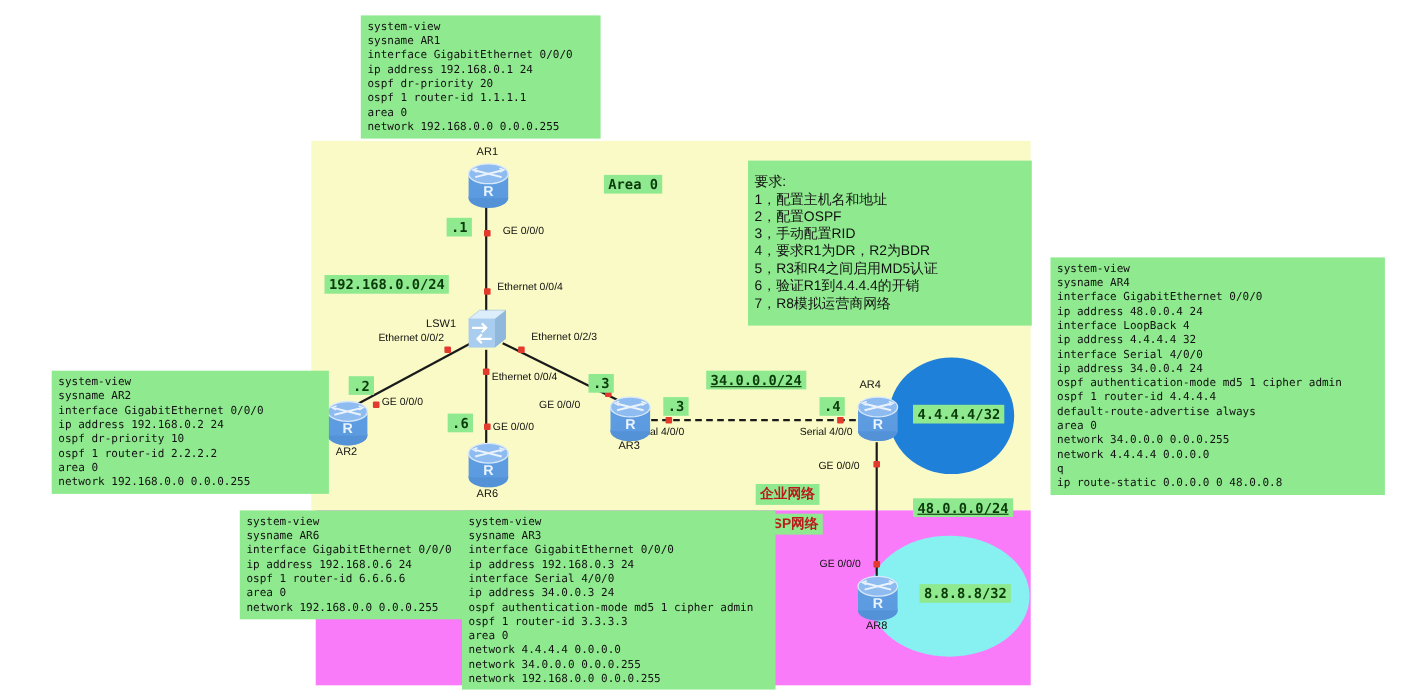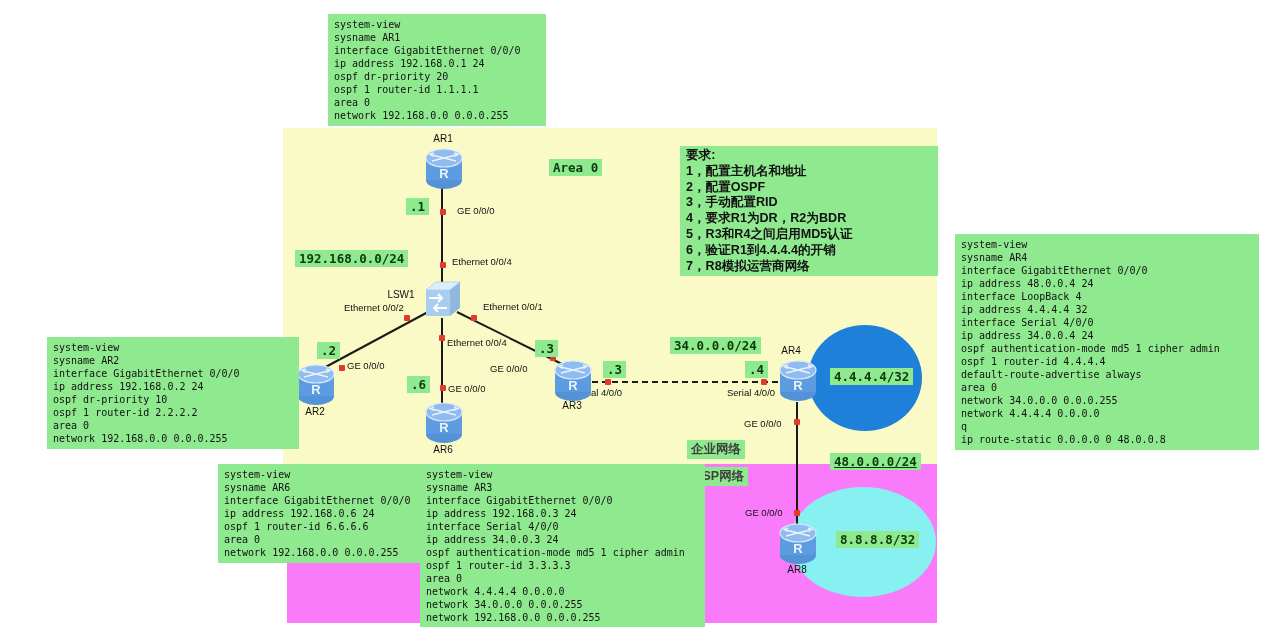--- a/index.html
+++ b/index.html
@@ -14,28 +14,28 @@
   .ellipse{position:absolute;border-radius:50%;z-index:2;}
   #ellipse-lb4{left:808px;top:325px;width:114px;height:106px;background:var(--blue);}
   #ellipse-lb8{left:790px;top:487px;width:146px;height:110px;background:var(--cyan);}
   #wires{position:absolute;left:0;top:0;z-index:3;}
   .dot{position:absolute;width:6px;height:6px;background:var(--red);z-index:4;border-radius:1px;}
   .portlbl{position:absolute;font-size:9.5px;color:#101010;white-space:nowrap;z-index:5;}
   .devlbl{position:absolute;font-size:10px;color:#101010;white-space:nowrap;z-index:6;transform:translateX(-50%);}
   .dev{position:absolute;z-index:6;}
   .netlbl{position:absolute;background:var(--green);color:#0B3A0B;
           font:bold 12.5px "DejaVu Sans Mono",monospace;padding:1px 4px;z-index:6;white-space:nowrap;}
-  .cjk{font-family:"Liberation Sans",sans-serif;font-weight:bold;font-size:12.5px;color:#404040;}
+  .cjk{font-family:"Liberation Sans",sans-serif;font-weight:bold;font-size:12.5px;color:#b91c1c;}
   #lbl-area0{left:549px;top:159px;}
   #lbl-enterprise{left:687px;top:440px;}
   #lbl-isp{left:695px;top:467px;}
   .cfg{position:absolute;background:var(--green);color:#111;
        font:10px/13px "DejaVu Sans Mono",monospace;padding:4px 6px;white-space:pre;z-index:7;}
   .req{position:absolute;background:var(--green);color:#111;z-index:7;
-       font-size:12.6px;line-height:15.8px;padding:2px 6px;font-weight:bold;white-space:nowrap;}
+       font-size:12.6px;line-height:15.8px;padding:12px 6px;font-weight:normal;white-space:nowrap;}
 </style>
 </head>
 <body>
 
 <div id="scene">
   <div class="region" id="region-enterprise"></div>
   <div class="region" id="region-isp"></div>
 
   <div class="ellipse" id="ellipse-lb4"></div>
   <div class="ellipse" id="ellipse-lb8"></div>
@@ -128,31 +128,31 @@
         <polygon points="6,10 16,2 40,2 30,10" fill="#DCEEFB" stroke="#9CC2E0" stroke-width="0.6"></polygon>
         <polygon points="30,10 40,2 40,28 30,36" fill="#8FB8DC"></polygon>
         <rect x="6" y="10" width="24" height="26" fill="#A8CDEE"></rect>
         <path d="M9 18 h13 m-4 -4 l4 4 l-4 4" stroke="#FFFFFF" stroke-width="2" fill="none"></path>
         <path d="M27 28 h-13 m4 -4 l-4 4 l4 4" stroke="#FFFFFF" stroke-width="2" fill="none"></path>
       </svg></div>
     <div class="devlbl" style="left: 401px; top: 289px;">LSW1</div>
     <div class="portlbl" style="left: 457px; top: 205px;">GE 0/0/0</div>
     <div class="portlbl" style="left: 452px; top: 256px;">Ethernet 0/0/4</div>
     <div class="portlbl" style="left: 344px; top: 302px;">Ethernet 0/0/2</div>
-    <div class="portlbl" style="left: 483px; top: 301px;">Ethernet 0/0/1</div>
+    <div class="portlbl" style="left: 483px; top: 301px;">Ethernet 0/2/3</div>
     <div class="portlbl" style="left: 447px; top: 337px;">Ethernet 0/0/4</div>
     <div class="portlbl" style="left: 347px; top: 360px;">GE 0/0/0</div>
     <div class="portlbl" style="left: 448px; top: 383px;">GE 0/0/0</div>
     <div class="portlbl" style="left: 490px; top: 363px;">GE 0/0/0</div>
     <div class="portlbl" style="left: 574px; top: 387px;">Serial 4/0/0</div>
     <div class="portlbl" style="left: 727px; top: 387px;">Serial 4/0/0</div>
     <div class="portlbl" style="left: 744px; top: 418px;">GE 0/0/0</div>
     <div class="portlbl" style="left: 745px; top: 507px;">GE 0/0/0</div>
     <div class="netlbl" style="left: 295px; top: 250px;">192.168.0.0/24</div>
-    <div class="netlbl" style="left: 670px; top: 337px;">34.0.0.0/24</div>
+    <div class="netlbl" style="left: 642px; top: 337px; text-decoration: underline;">34.0.0.0/24</div>
     <div class="netlbl" style="left: 830px; top: 453px; text-decoration: underline;">48.0.0.0/24</div>
     <div class="netlbl" style="left: 830px; top: 368px;">4.4.4.4/32</div>
     <div class="netlbl" style="left: 836px; top: 531px;">8.8.8.8/32</div>
     <div class="netlbl" style="left: 406px; top: 198px;">.1</div>
     <div class="netlbl" style="left: 317px; top: 342px;">.2</div>
     <div class="netlbl" style="left: 407px; top: 376px;">.6</div>
     <div class="netlbl" style="left: 535px; top: 340px;">.3</div>
     <div class="netlbl" style="left: 603px; top: 361px;">.3</div>
     <div class="netlbl" style="left: 745px; top: 361px;">.4</div>
     <div class="cfg" style="left: 328px; top: 14px; width: 206px;">system-view

